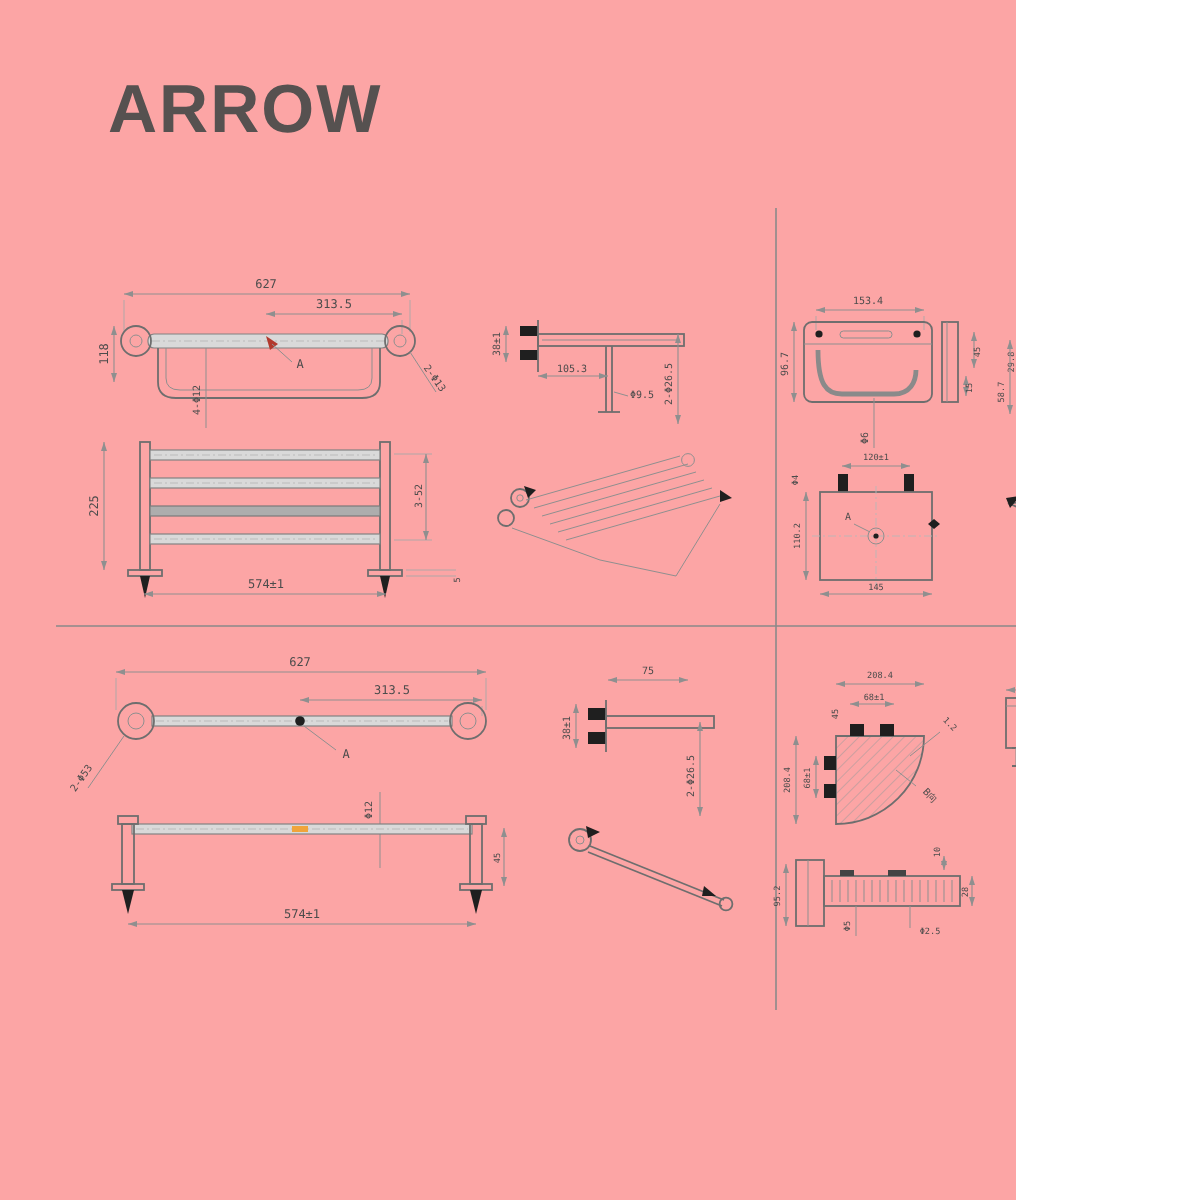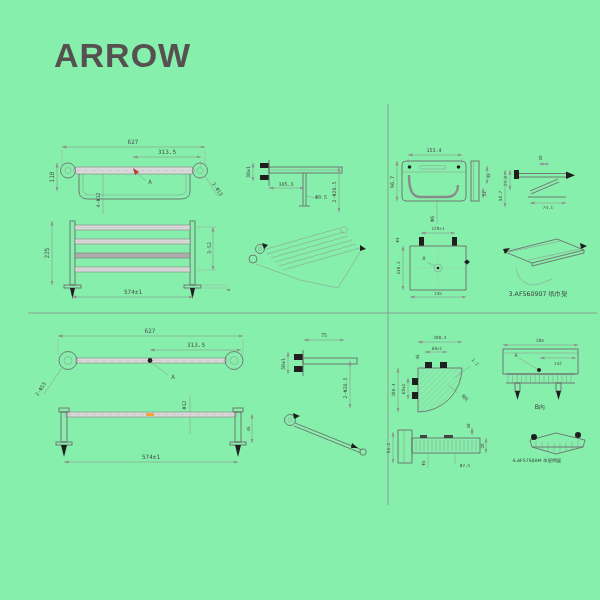--- a/index.html
+++ b/index.html
@@ -1,16 +1,16 @@
 <!DOCTYPE html>
 <html><head>
 <meta charset="utf-8">
 <style>
   html,body{margin:0;padding:0;background:#ffffff;}
-  .page{position:relative;width:600px;height:600px;background:#86efac;overflow:hidden;
+  .page{position:relative;width:508px;height:600px;background:#fca5a5;overflow:hidden;
         font-family:"Liberation Sans",sans-serif;}
   .logo{position:absolute;left:54px;top:36px;font-size:34px;font-weight:700;
         color:#565150;letter-spacing:1px;font-family:"Liberation Sans",sans-serif;}
   svg{position:absolute;left:0;top:0;}
   .ol{fill:none;stroke:#6e6e6e;stroke-width:0.9;}
   .tl{fill:none;stroke:#8f8f8f;stroke-width:0.5;}
   .cl{fill:none;stroke:#b8b8b8;stroke-width:0.45;stroke-dasharray:4 1.5 1 1.5;}
   .dim{fill:none;stroke:#8f8f8f;stroke-width:0.55;}
   .wit{fill:none;stroke:#a8a8a8;stroke-width:0.45;}
   .bar{fill:#d9d9d9;stroke:#828282;stroke-width:0.6;}

